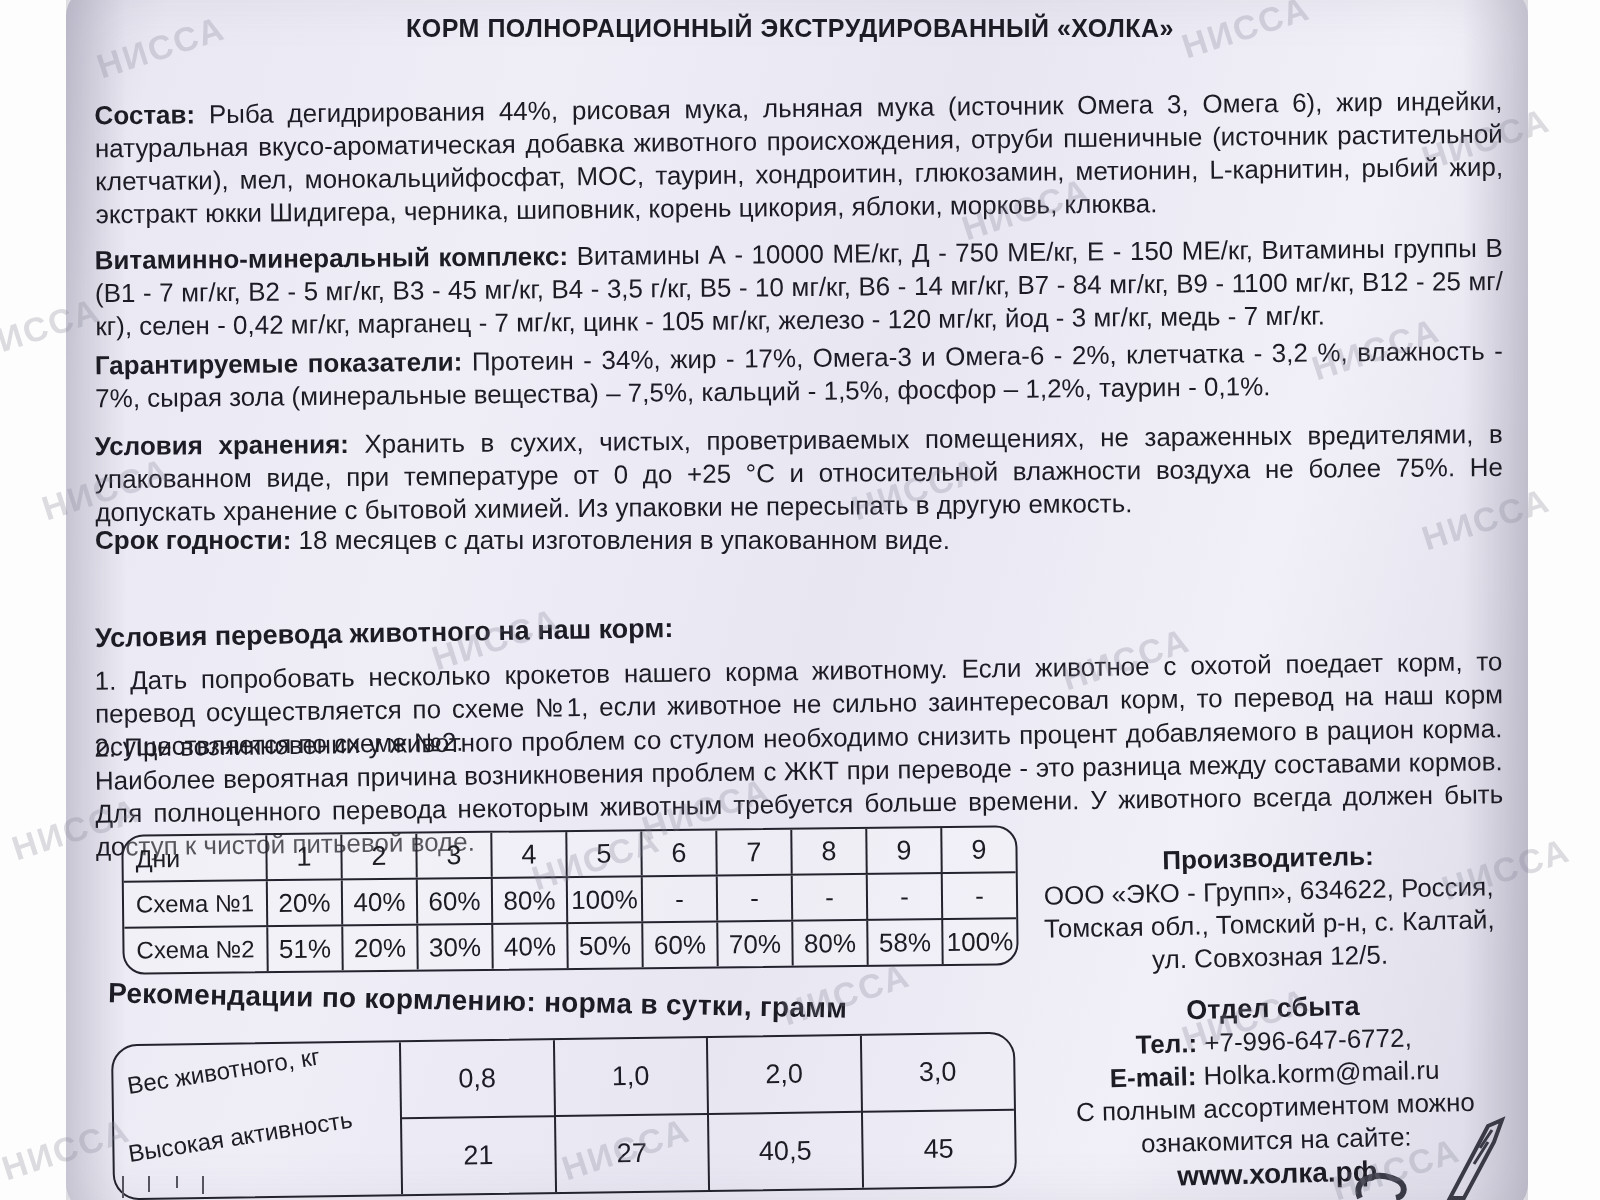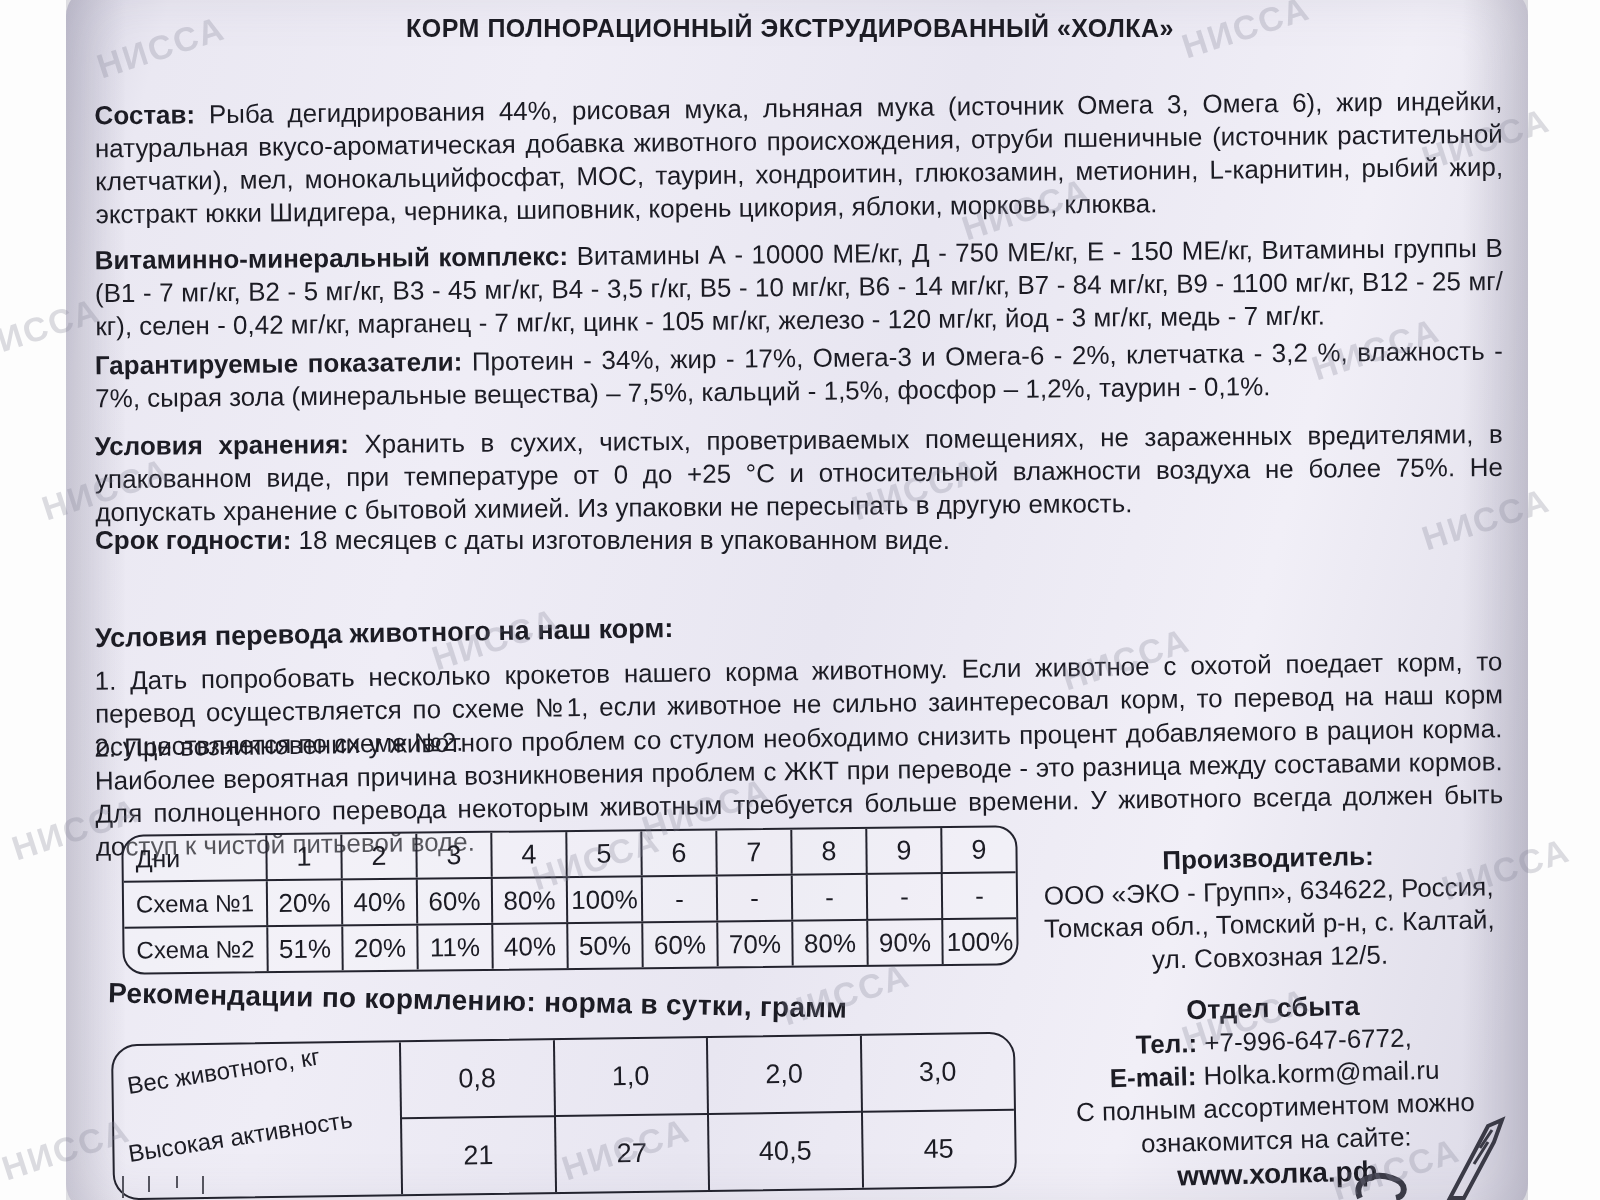--- a/index.html
+++ b/index.html
@@ -154,27 +154,27 @@
         <div class="cell">-</div>
         <div class="cell">-</div>
         <div class="cell">-</div>
         <div class="cell">-</div>
         <div class="cell">-</div>
       </div>
       <div class="row">
         <div class="cell">Схема №2</div>
         <div class="cell">51%</div>
         <div class="cell">20%</div>
-        <div class="cell">11%</div>
+        <div class="cell">30%</div>
         <div class="cell">40%</div>
         <div class="cell">50%</div>
         <div class="cell">60%</div>
         <div class="cell">70%</div>
         <div class="cell">80%</div>
-        <div class="cell">90%</div>
+        <div class="cell">58%</div>
         <div class="cell">100%</div>
       </div>
     </div>
 
     <div class="producer">
       <div class="hd">Производитель:</div>
       <div>ООО «ЭКО - Групп», 634622, Россия,</div>
       <div>Томская обл., Томский р-н, с. Калтай,</div>
       <div>ул. Совхозная 12/5.</div>
     </div>

